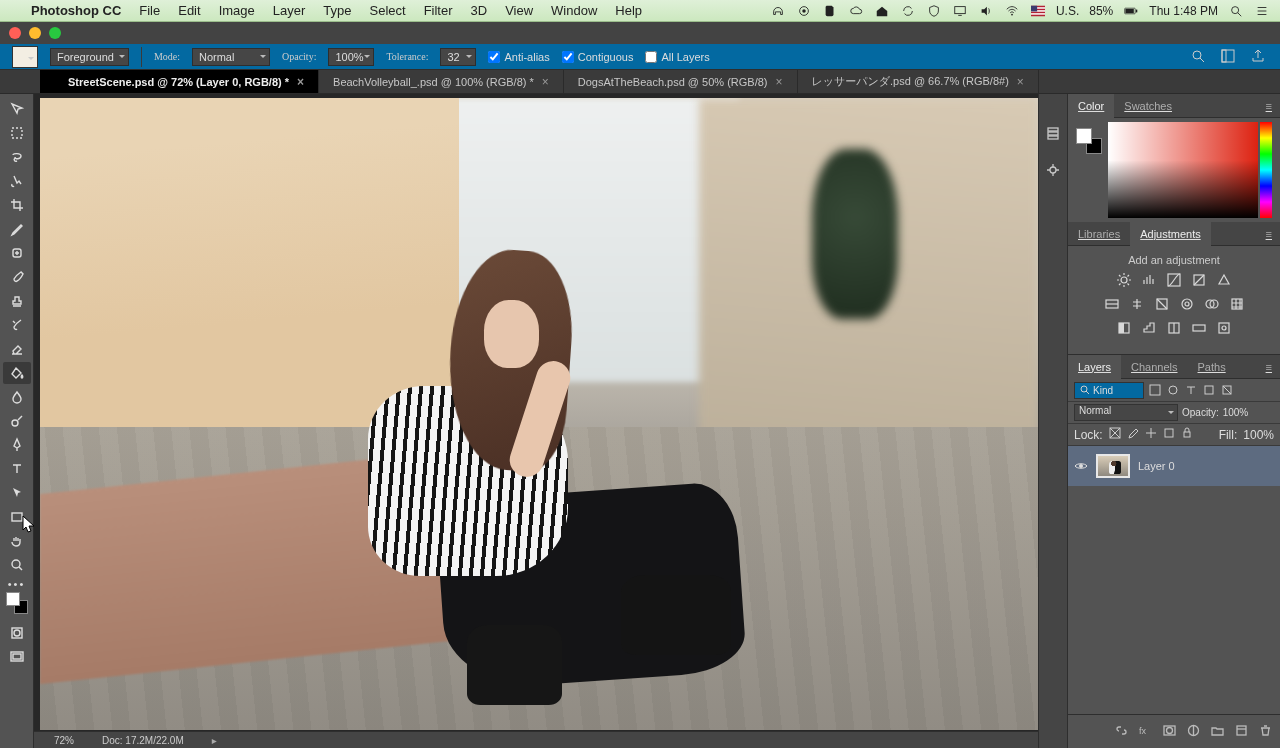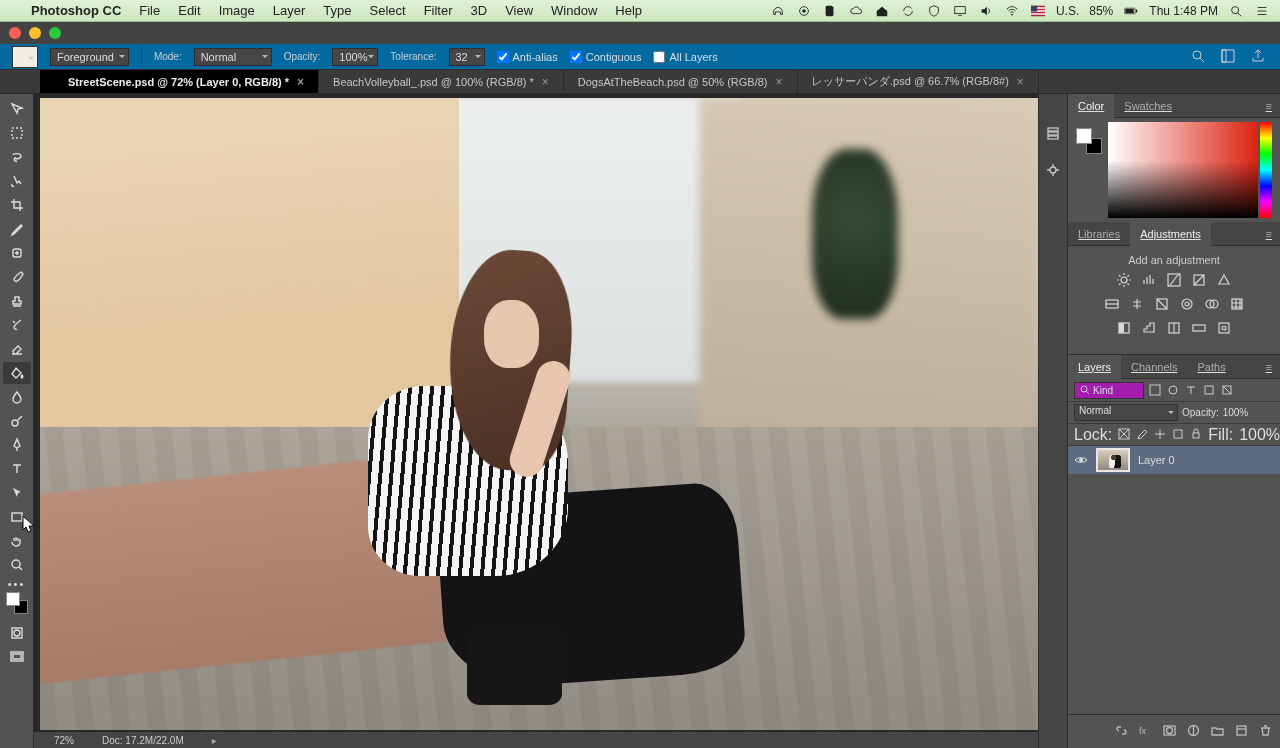--- a/index.html
+++ b/index.html
@@ -90,41 +90,41 @@
 .sat{ position:absolute; left:40px; top:4px; right:22px; bottom:4px; background:linear-gradient(to top,#000 0%,rgba(0,0,0,0) 60%), linear-gradient(to right,#fff 0%,rgba(255,255,255,0) 100%), #d21; }
 .hue{ position:absolute; right:8px; top:4px; width:12px; bottom:4px; background:linear-gradient(#f00,#ff0,#0f0,#0ff,#00f,#f0f,#f00); }
 
 .adjustments-body{ background:#535353; padding:8px 10px 10px; border-bottom:1px solid #2e2e2e;text-align:center; }
 .adj-label{ color:#ccc; margin-bottom:6px; }
 .adj-grid{ display:flex; gap:9px; margin-bottom:6px; justify-content:center;}
 .adj-grid svg{ width:16px; height:16px; stroke:#d8d8d8; fill:none; stroke-width:1.2; }
 
 .layers-body{ flex:1; background:#535353; display:flex; flex-direction:column; min-height:0;}
 .layers-ctrl{ display:flex; align-items:center; height:23px; padding:0 6px; gap:4px; border-bottom:1px solid #3a3a3a; }
-.layers-ctrl .kind{ flex:0 0 70px; display:flex; align-items:center; background:#a21caf; border:1px solid #333; height:17px; padding:0 4px; gap:2px; font-size:10px;}
+.layers-ctrl .kind{ flex:0 0 70px; display:flex; align-items:center; background:#0369a1; border:1px solid #333; height:17px; padding:0 4px; gap:2px; font-size:10px;}
 .layers-ctrl .ic{ width:14px; height:14px; display:flex; align-items:center; justify-content:center; }
 .layers-ctrl svg{ width:12px; height:12px; stroke:#ccc; fill:none; }
 .layers-row2{ display:flex; align-items:center; height:22px; padding:0 6px; gap:4px; border-bottom:1px solid #3a3a3a; font-size:10px;}
 .layers-row2 .blend{ flex:0 0 104px; background:#464646; border:1px solid #333; height:17px; padding:0 4px; position:relative;}
 .layers-row2 .blend:after{content:""; position:absolute; right:3px; top:50%; margin-top:-2px; border:3px solid transparent; border-top-color:#bbb;}
-.layers-lock{ display:flex; align-items:center; height:22px; padding:0 6px; gap:6px; border-bottom:1px solid #3a3a3a; font-size:16px;}
+.layers-lock{ display:flex; align-items:center; height:22px; padding:0 6px; gap:6px; border-bottom:1px solid #3a3a3a; font-size:12px;}
 .layers-lock svg{ width:12px; height:12px; stroke:#ccc; fill:none; }
 
 .layer-list{ flex:1; overflow:auto; }
-.layer-item{ display:flex; align-items:center; height:28px; background:#5d6b80; gap:8px; padding:0 6px; }
+.layer-item{ display:flex; align-items:center; height:40px; background:#5d6b80; gap:8px; padding:0 6px; }
 .layer-item .eye{ width:14px; height:14px; }
 .layer-item .thumb{ width:34px; height:24px; border:2px solid #e8e8e8; background:linear-gradient(#d9cdb8,#8f897f); position:relative; }
 .layer-item .thumb::after{content:""; position:absolute; left:35%; top:25%; width:40%; height:65%; background:radial-gradient(circle at 40% 20%,#503a2d 20%,transparent 22%), linear-gradient(95deg,#eee 48%,#111 50%); border-radius:30% 20% 20% 20%;}
 .layers-footer{ height:34px; border-top:1px solid #2e2e2e; display:flex; align-items:center; justify-content:flex-end; gap:11px; padding:0 8px;}
 .layers-footer svg{ width:13px; height:13px; stroke:#bbb; fill:none; stroke-width:1.3; }
 
 .cursor-arrow{ position:absolute; width:14px; height:20px; pointer-events:none; }
 .cursor-arrow svg{ width:14px; height:20px; }
 
-.small{ font-size:10px; color:#ccc; }
+.small{ font-size:10px; color:#ccc;font-family:Liberation Serif, serif; }
 </style>
 </head>
 <body>
 
 <div class="mac-menubar">
   <div class="apple"></div>
   <div class="app-name">Photoshop CC</div>
   <div class="mitem">File</div>
   <div class="mitem">Edit</div>
   <div class="mitem">Image</div>

